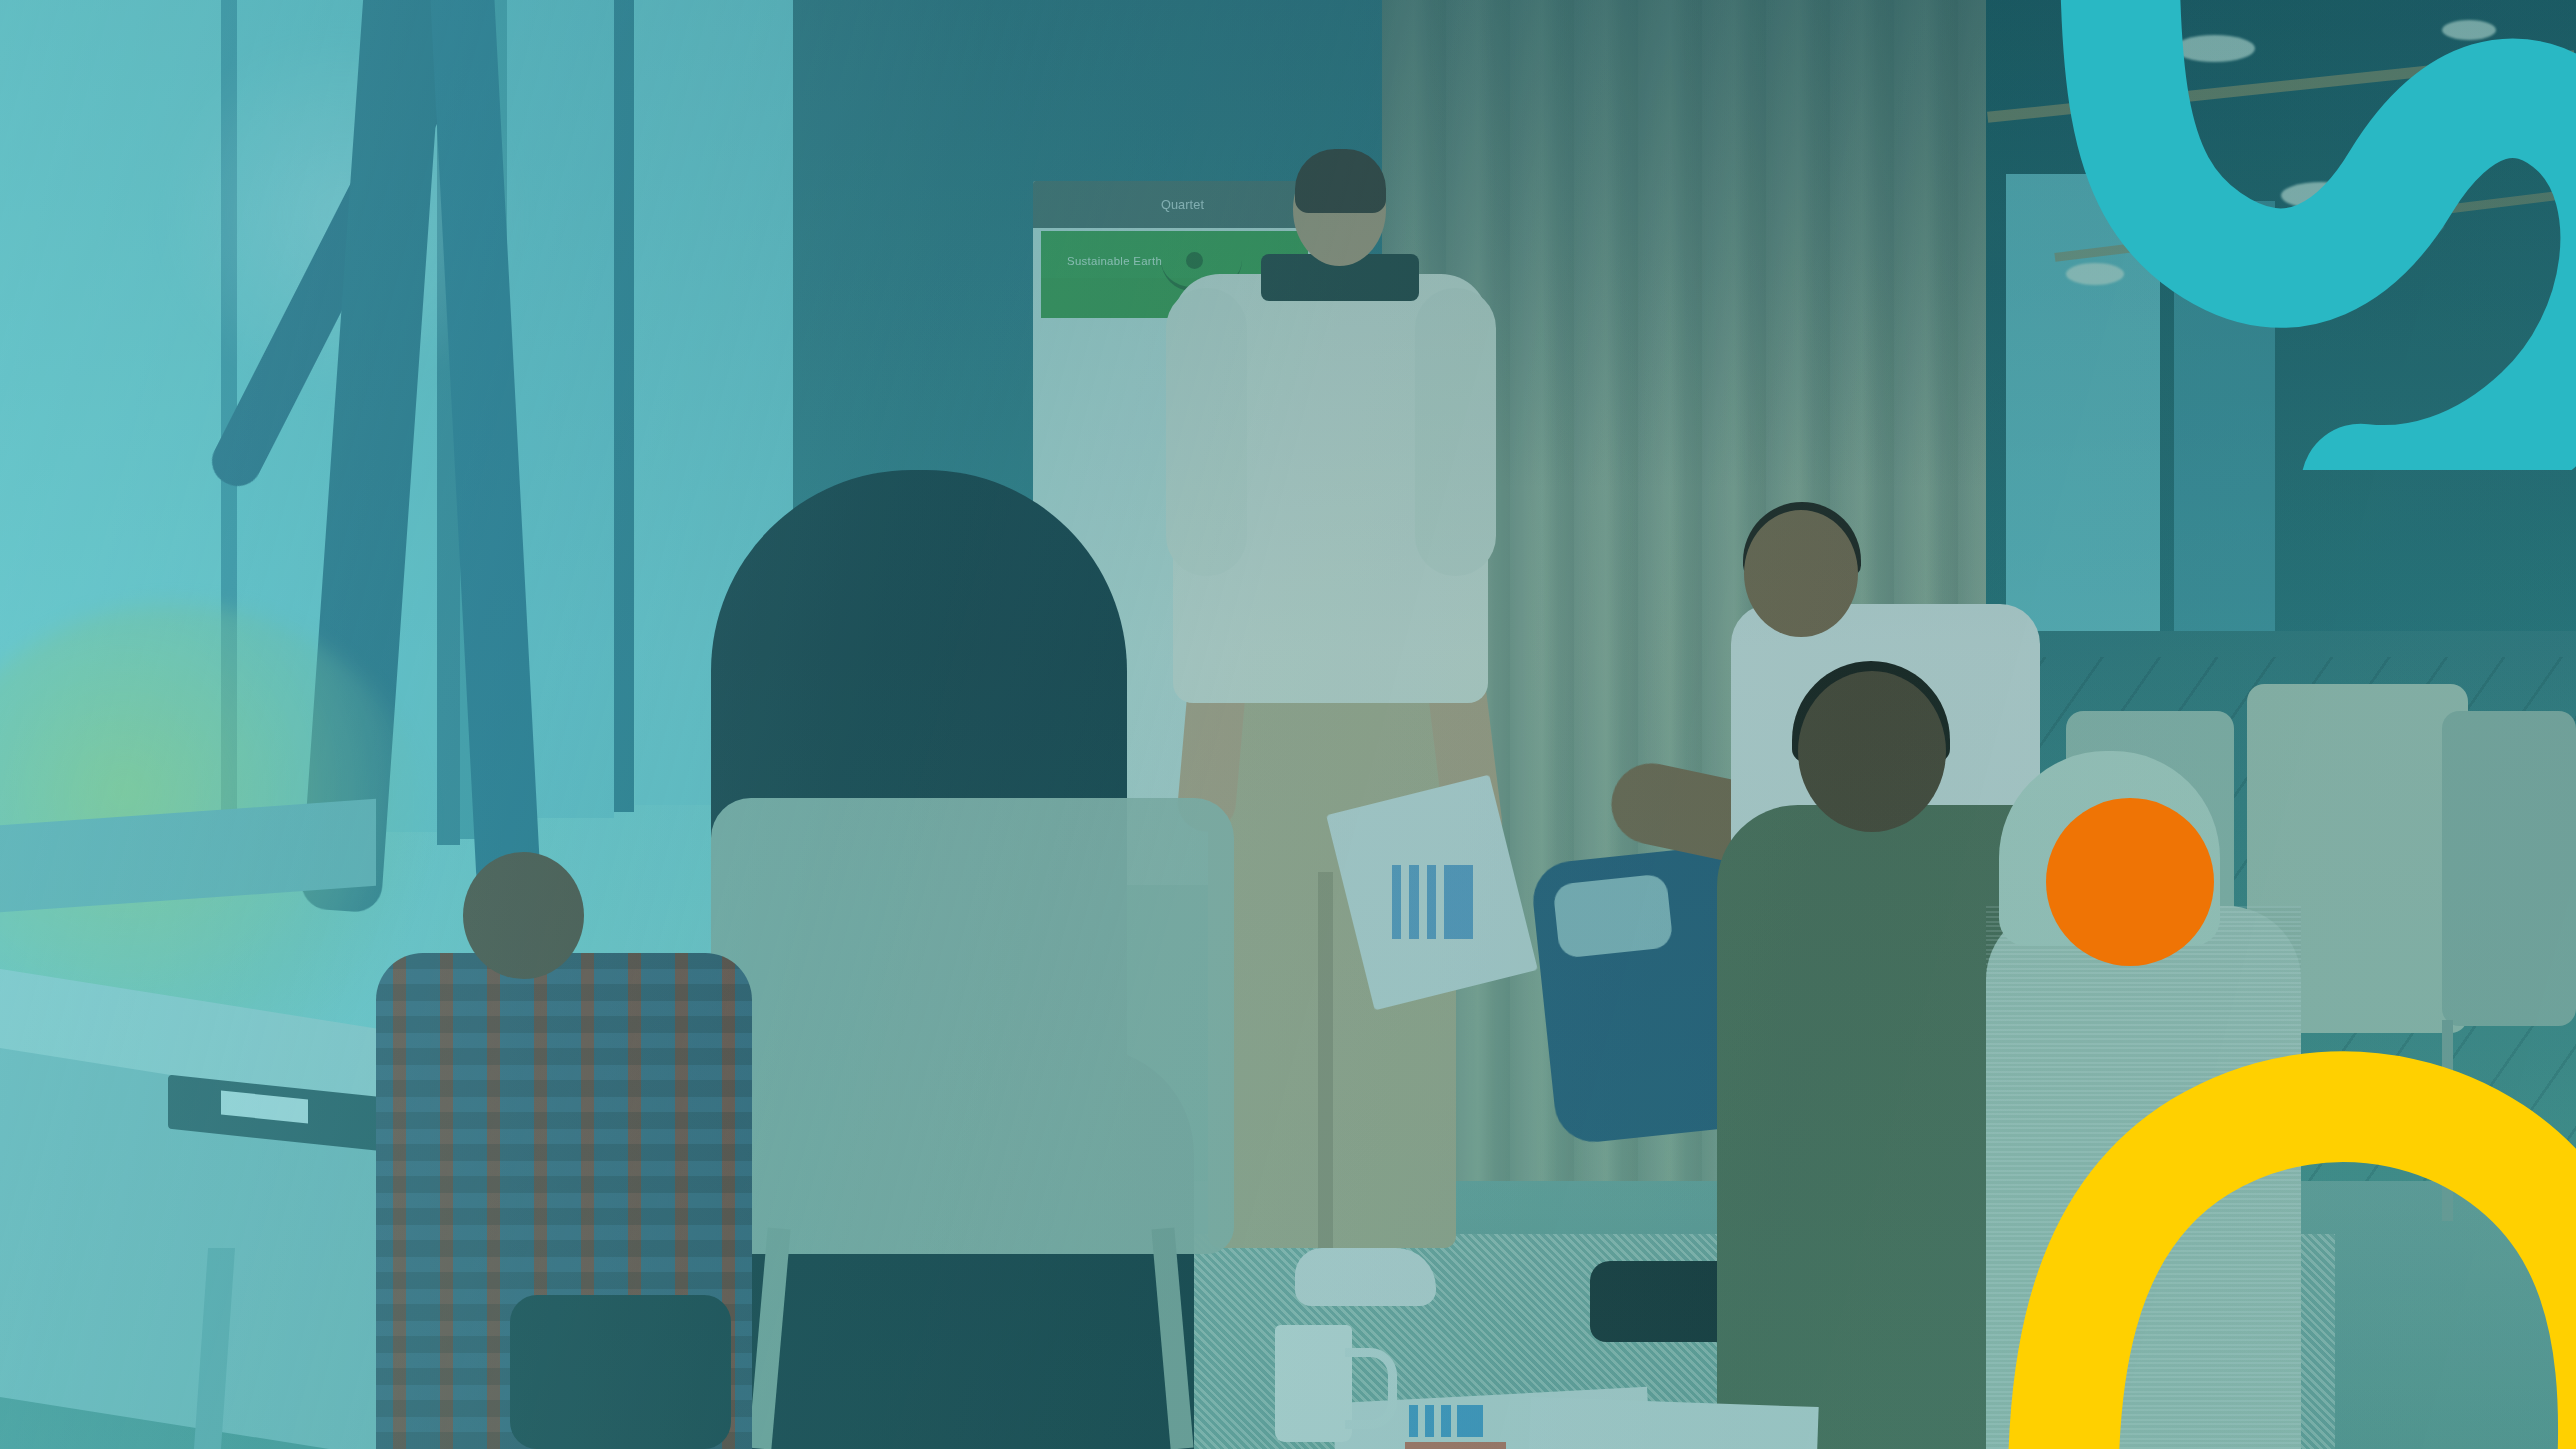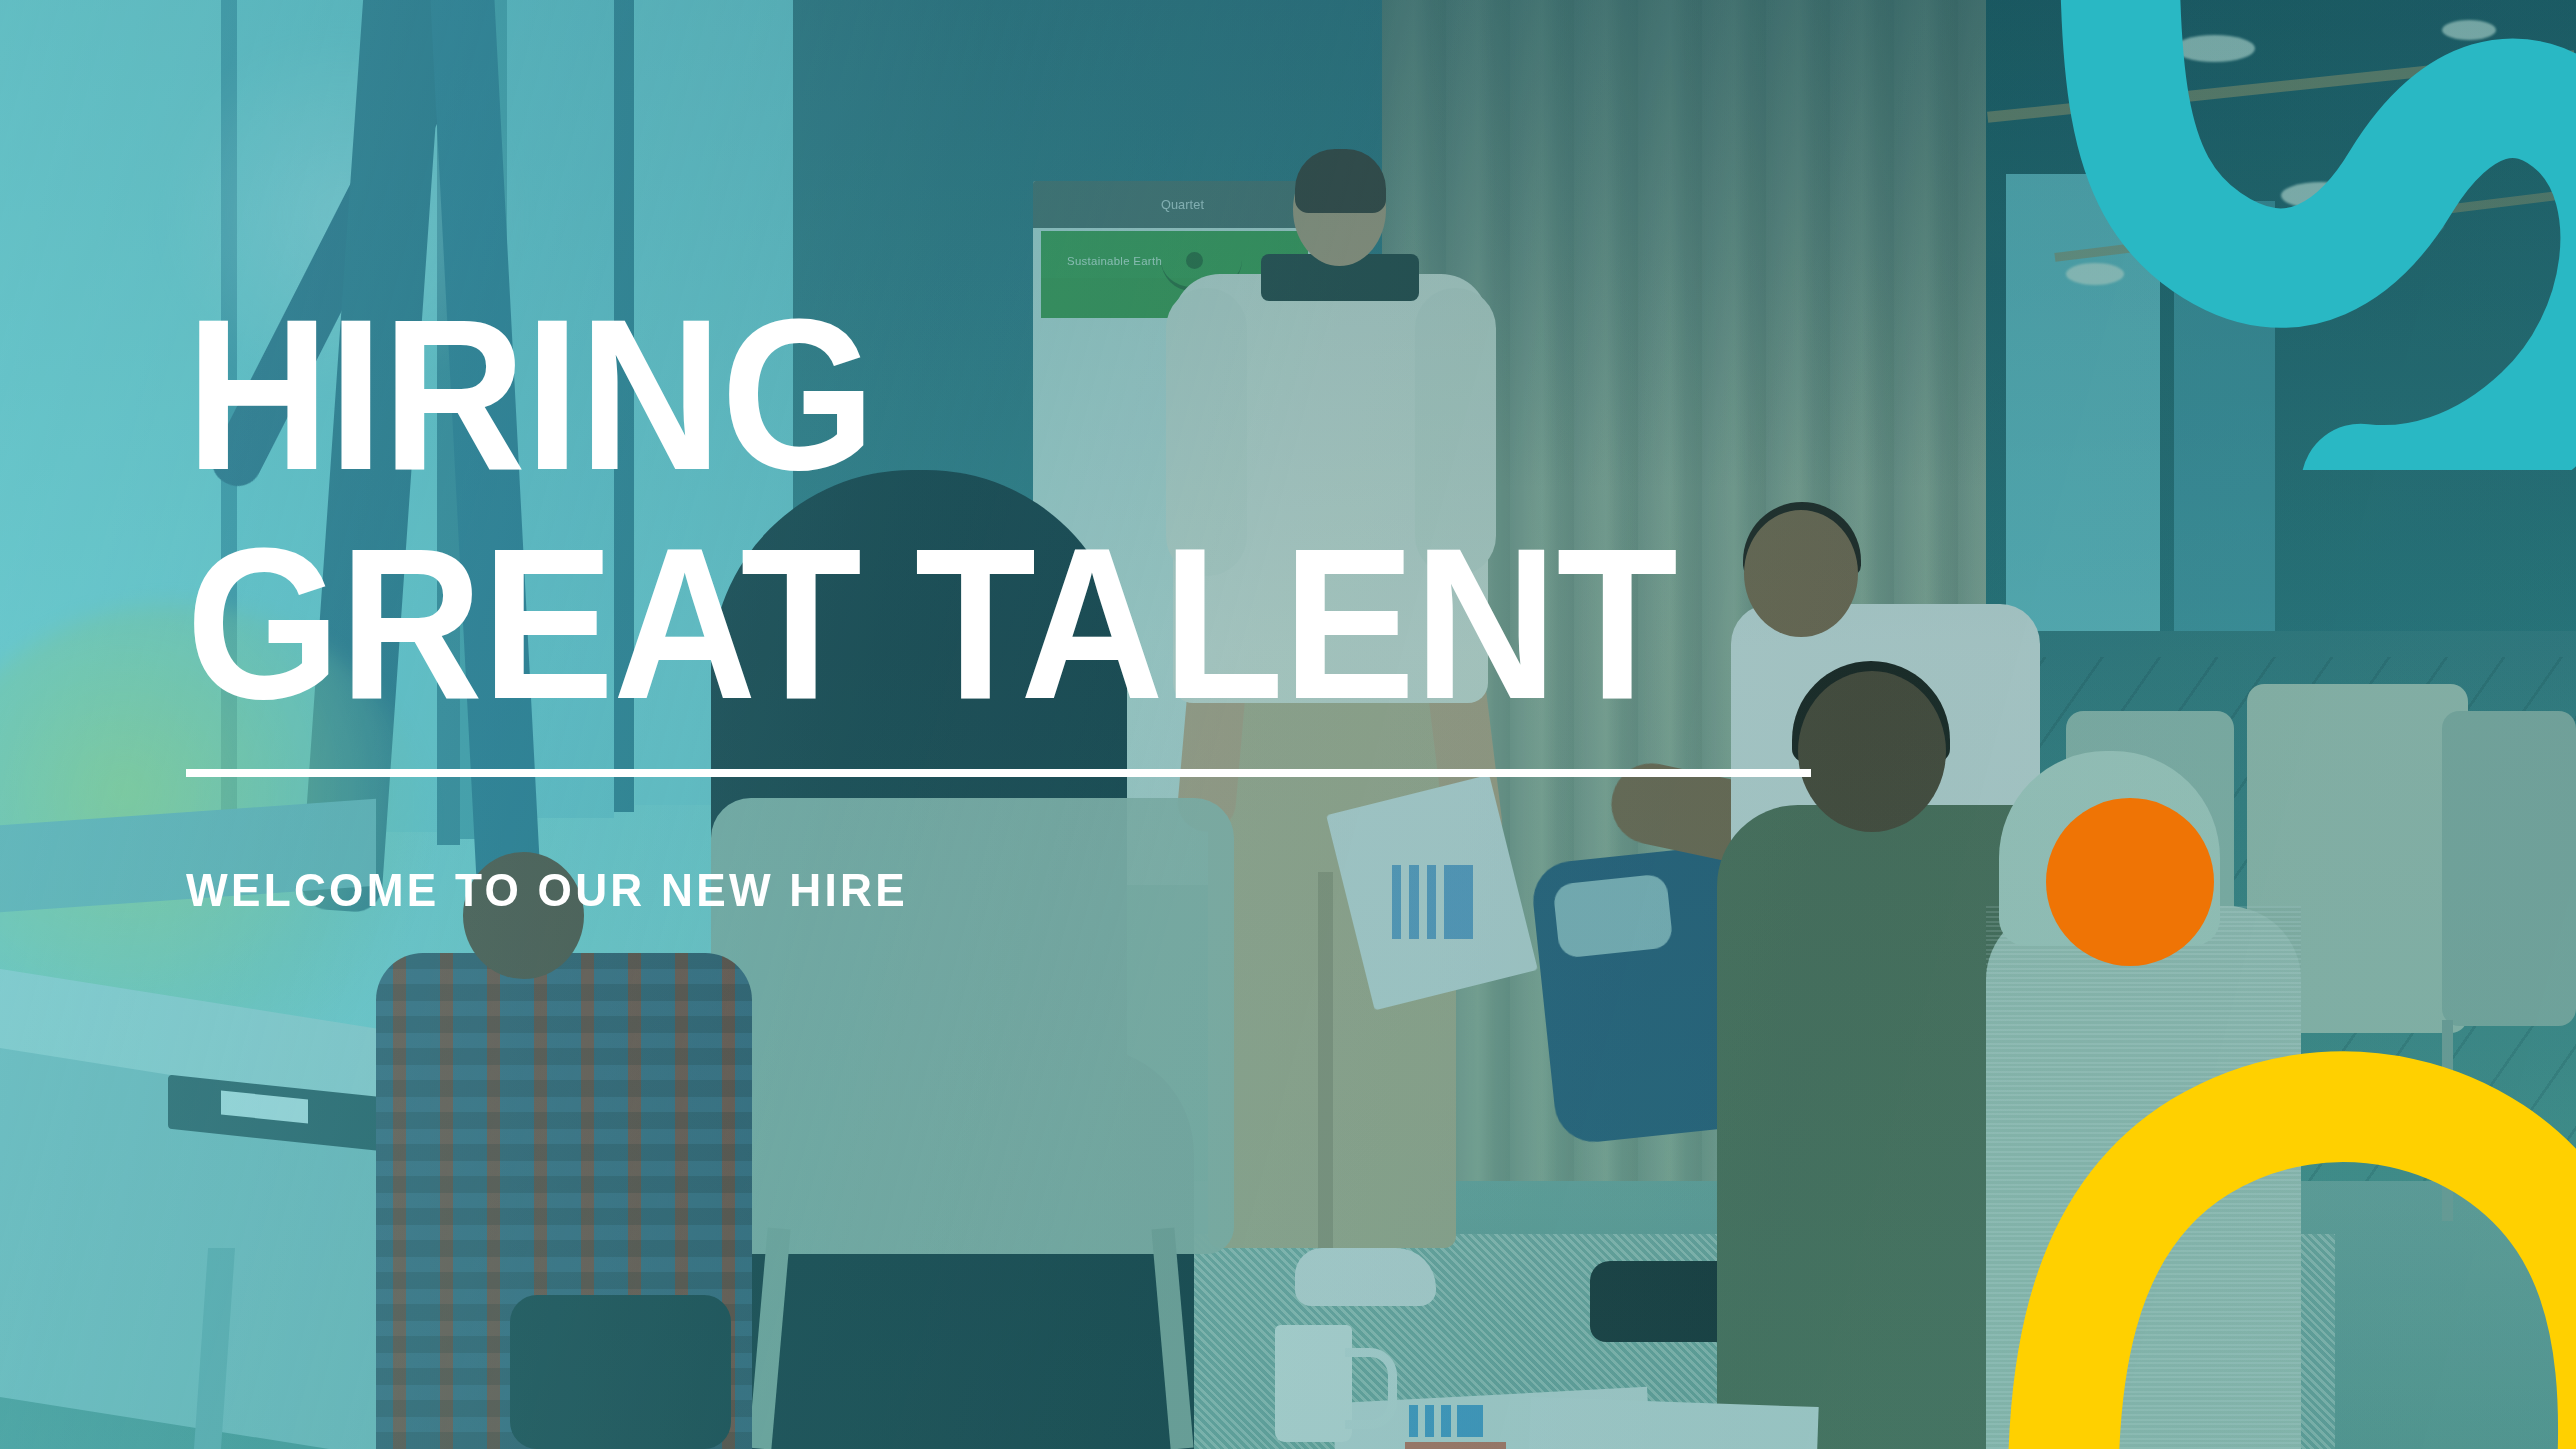--- a/index.html
+++ b/index.html
@@ -328,21 +328,15 @@
 
   <span class="dot" style="left:2046px;top:798px;width:168px;height:168px;background:#EF7405;"></span>
 
   <svg class="deco ring" viewBox="0 0 1000 1000">
     <path d="M 130 1000
              C 110 700, 150 470, 330 360
              C 520 245, 760 305, 870 470
              C 950 590, 960 760, 930 1000" fill="none" stroke="#FFD000" stroke-width="165" stroke-linecap="round"></path>
   </svg>
 
-  <div class="content">
-    <h1 class="headline">HIRING</h1>
-    <h1 class="headline hl-2">GREAT TALENT</h1>
-    <div class="rule"></div>
-    <div class="sub">WELCOME TO OUR NEW HIRE</div>
-  </div>
 
 </div>
 
 
 </body></html>

